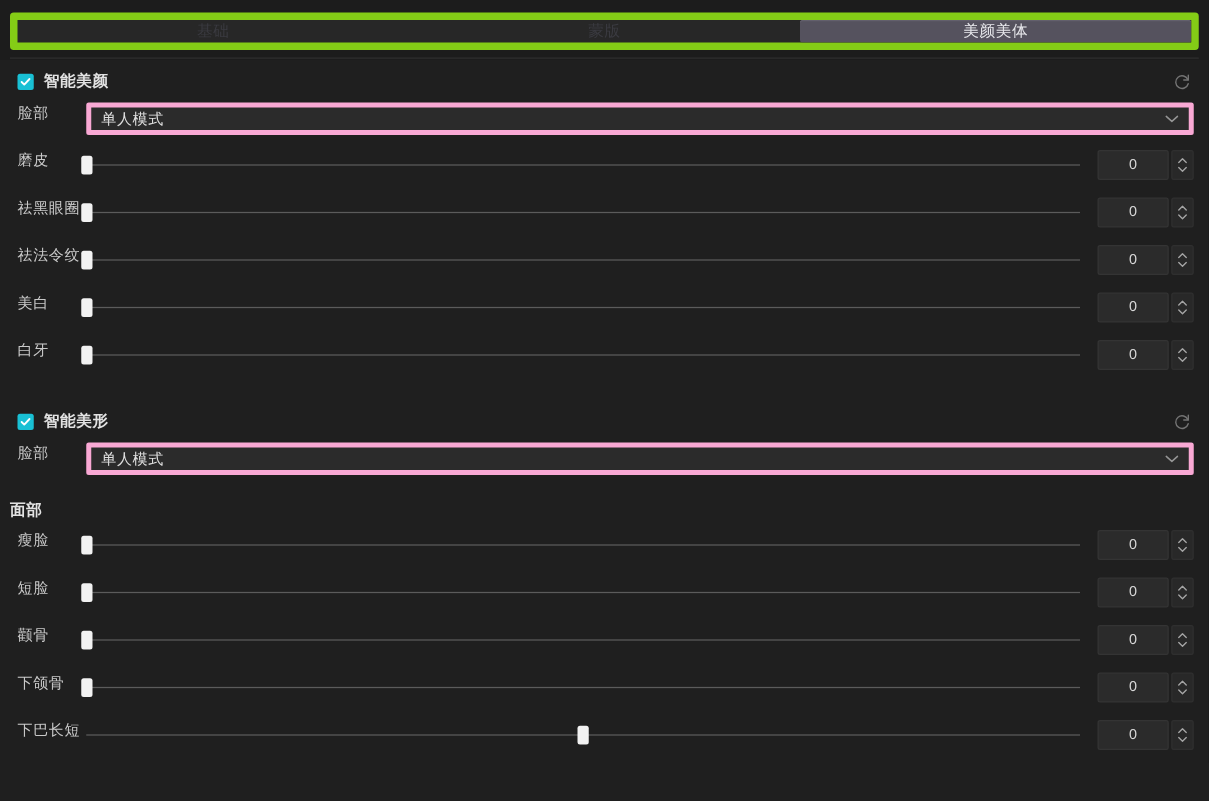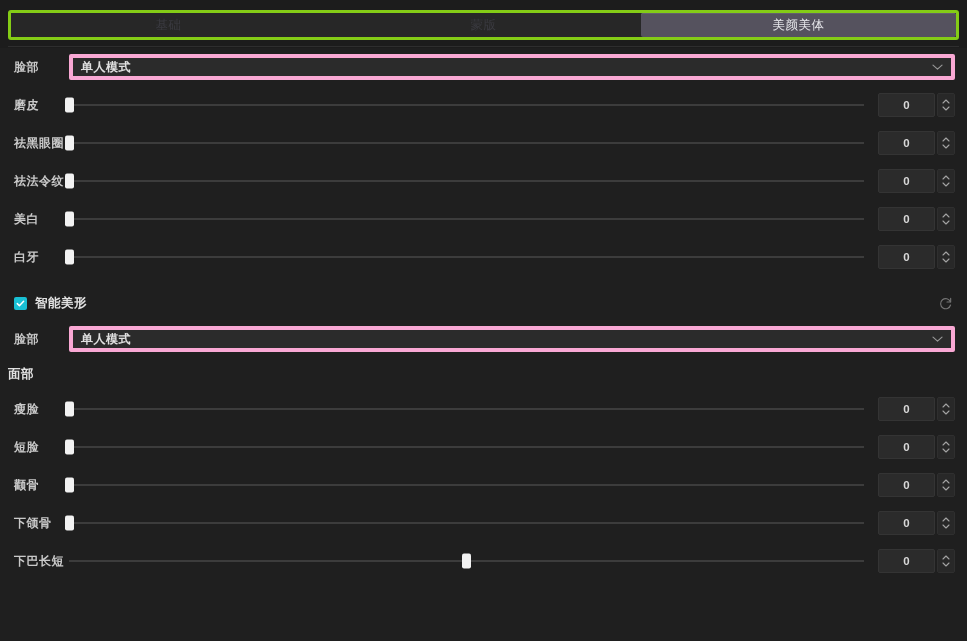--- a/index.html
+++ b/index.html
@@ -9,21 +9,21 @@
     font-family: "Liberation Sans", "DejaVu Sans", sans-serif;
     overflow: hidden;
   }
   .app { width: 967px; height: 641px; background: #1c1c1c; position: relative; }
 
   
   .tabbar {
     position: absolute; left: 8px; top: 10px;
     width: 951px; height: 30px;
     background: #272727;
-    border: 3px solid #84cc16;
+    border: 6px solid #84cc16;
     border-radius: 3px;
     display: flex;
     overflow: hidden;
   }
   .tab {
     flex: 1 1 0;
     display: flex; align-items: center; justify-content: center;
     font-size: 12.5px;
     color: #3a3a40;
     letter-spacing: 0.5px;
@@ -79,24 +79,23 @@
     width: 20px; height: 20px;
     display: flex; align-items: center; justify-content: center;
     cursor: pointer;
     opacity: 0.55;
   }
 
   
   .row {
     height: 38px;
     display: flex;
-    align-items: center;
+    align-items: flex-start;
     padding-left: 14px;
     padding-right: 12px;
-    font-weight: bold;
   }
   .row-label {
     width: 55px;
     flex: none;
     font-size: 12px;
     color: #c9c9c9;
     letter-spacing: 0.5px;
   }
   .subhead {
     height: 32px;
@@ -210,20 +209,34 @@
       <span>蒙版</span>
     </div>
     <div class="tab active">
       <span>美颜美体</span>
     </div>
   </div>
   <div class="tabsep"></div>
 
   <div class="body">
 
+    <div class="section-head">
+      <div class="chk">
+        <svg width="9" height="9" viewBox="0 0 9 9">
+          <path d="M1.3 4.6 L3.4 6.7 L7.6 2.2" fill="none" stroke="#ffffff" stroke-width="1.5" stroke-linecap="round" stroke-linejoin="round"></path>
+        </svg>
+      </div>
+      <span class="section-title">智能美颜</span>
+      <div class="reset-btn">
+        <svg width="15" height="15" viewBox="0 0 16 16">
+          <path d="M13.2 6.2 A5.4 5.4 0 1 0 13.4 9.6" fill="none" stroke="#b9b9b9" stroke-width="1.2" stroke-linecap="round"></path>
+          <path d="M13.5 2.4 L13.5 6.4 L9.6 6.4" fill="none" stroke="#b9b9b9" stroke-width="1.2" stroke-linecap="round" stroke-linejoin="round"></path>
+        </svg>
+      </div>
+    </div>
 
     <div class="row">
       <span class="row-label">脸部</span>
       <div class="select">
         <span class="select-value">单人模式</span>
         <span class="select-chev">
           <svg width="11" height="7" viewBox="0 0 11 7">
             <path d="M1 1.6 L5.5 5.6 L10 1.6" fill="none" stroke="#cfcfcf" stroke-width="1.2" stroke-linecap="round" stroke-linejoin="round"></path>
           </svg>
         </span>

